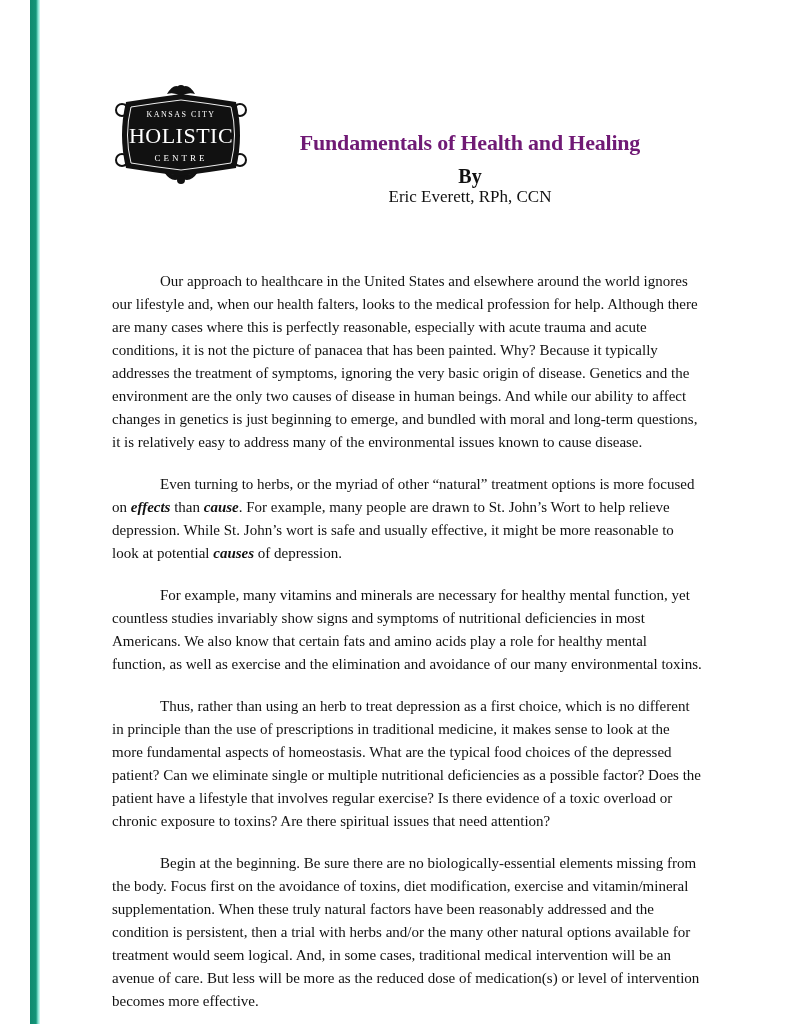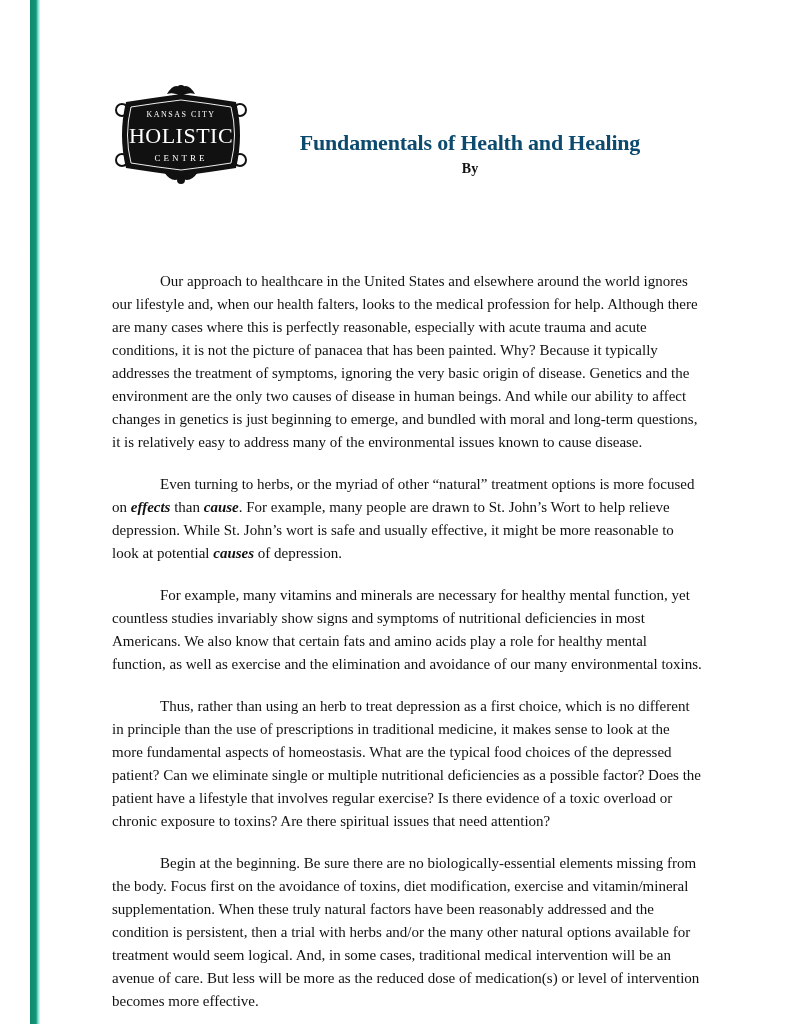--- a/index.html
+++ b/index.html
@@ -13,24 +13,24 @@
     position: absolute; left: 30px; top: 0; width: 10px; height: 1024px;
     background: linear-gradient(to right, #0f8a6f 0%, #139478 60%, #7fe0cf 80%, #d8fbf4 100%);
   }
   .logo {
     position: absolute; left: 112px; top: 80px; width: 138px; height: 108px;
   }
   .header {
     position: absolute; left: 270px; top: 128px; width: 400px; text-align: center;
   }
   .title {
-    font-size: 22px; font-weight: bold; color: #0c4a6e; line-height: 30px; margin: 0;
+    font-size: 22px; font-weight: bold; color: #701a75; line-height: 30px; margin: 0;
     letter-spacing: -0.2px;
   }
-  .by { font-size: 14px; font-weight: bold; line-height: 20px; margin-top: 1px; }
+  .by { font-size: 20px; font-weight: bold; line-height: 20px; margin-top: 8px; }
   .author { font-size: 17px; line-height: 21px; }
   .body-text {
     position: absolute; left: 112px; top: 270px; width: 590px;
     font-size: 15px; line-height: 23px; text-align: left;
   }
   .body-text p { margin: 0 0 19px 0; text-indent: 48px; }
   .body-text em { font-weight: bold; font-style: italic; margin-top: 36px; }
 </style>
 </head>
 <body>
@@ -55,20 +55,21 @@
     <path d="M19 27 Q44 23 69 20 Q94 23 119 27 Q126 55 119 83 Q94 87 69 90 Q44 87 19 83 Q12 55 19 27 Z" fill="none" stroke="#eee" stroke-width="1"></path>
     <text x="69" y="37" text-anchor="middle" font-size="8" fill="#fff" font-family="Liberation Serif, serif" letter-spacing="1.5">KANSAS CITY</text>
     <text x="69" y="63" text-anchor="middle" font-size="22" fill="#fff" font-family="Liberation Serif, serif" letter-spacing="0.5">HOLISTIC</text>
     <text x="69" y="81" text-anchor="middle" font-size="9" fill="#fff" font-family="Liberation Serif, serif" letter-spacing="3">CENTRE</text>
   </svg>
 </div>
 
 <div class="header">
   <h1 class="title">Fundamentals of Health and Healing</h1>
   <div class="by">By</div>
+  <div class="author">Eric Everett, RPh, CCN</div>
 </div>
 
 <div class="body-text" id="body-text">
     <p><span>Our approach to healthcare in the United States and elsewhere around the world ignores our lifestyle and, when our health falters, looks to the medical profession for help.  Although there are many cases where this is perfectly reasonable, especially with acute trauma and acute conditions, it is not the picture of panacea that has been painted. Why?  Because it typically addresses the treatment of symptoms, ignoring the very basic origin of disease.  Genetics and the environment are the only two causes of disease in human beings.  And while our ability to affect changes in genetics is just beginning to emerge, and bundled with moral and long-term questions, it is relatively easy to address many of the environmental issues known to cause disease.</span></p>
     <p><span>Even turning to herbs, or the myriad of other “natural” treatment options is more focused on </span><em>effects</em><span> than </span><em>cause</em><span>.  For example, many people are drawn to St. John’s Wort to help relieve depression.  While St. John’s wort is safe and usually effective, it might be more reasonable to look at potential </span><em>causes</em><span> of depression.</span></p>
     <p><span>For example, many vitamins and minerals are necessary for healthy mental function, yet countless studies invariably show signs and symptoms of nutritional deficiencies in most Americans.  We also know that certain fats and amino acids play a role for healthy mental function, as well as exercise and the elimination and avoidance of our many environmental toxins.</span></p>
     <p><span>Thus, rather than using an herb to treat depression as a first choice, which is no different in principle than the use of prescriptions in traditional medicine, it makes sense to look at the more fundamental aspects of homeostasis.  What are the typical food choices of the depressed patient?  Can we eliminate single or multiple nutritional deficiencies as a possible factor?  Does the patient have a lifestyle that involves regular exercise?  Is there evidence of a toxic overload or chronic exposure to toxins?  Are there spiritual issues that need attention?</span></p>
     <p><span>Begin at the beginning.  Be sure there are no biologically-essential elements missing from the body.  Focus first on the avoidance of toxins, diet modification, exercise and vitamin/mineral supplementation.  When these truly natural factors have been reasonably addressed and the condition is persistent, then a trial with herbs and/or the many other natural options available for treatment would seem logical.  And, in some cases, traditional medical intervention will be an avenue of care.  But less will be more as the reduced dose of medication(s) or level of intervention becomes more effective.</span></p>
   </div>
 

